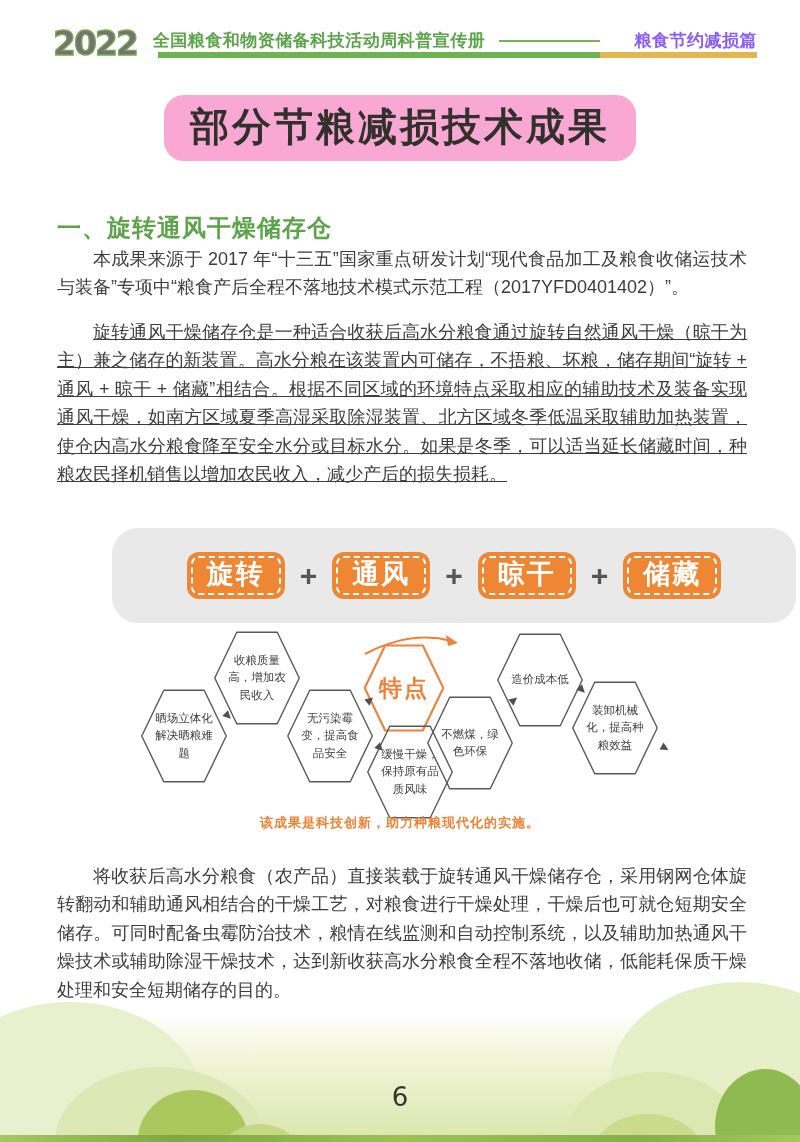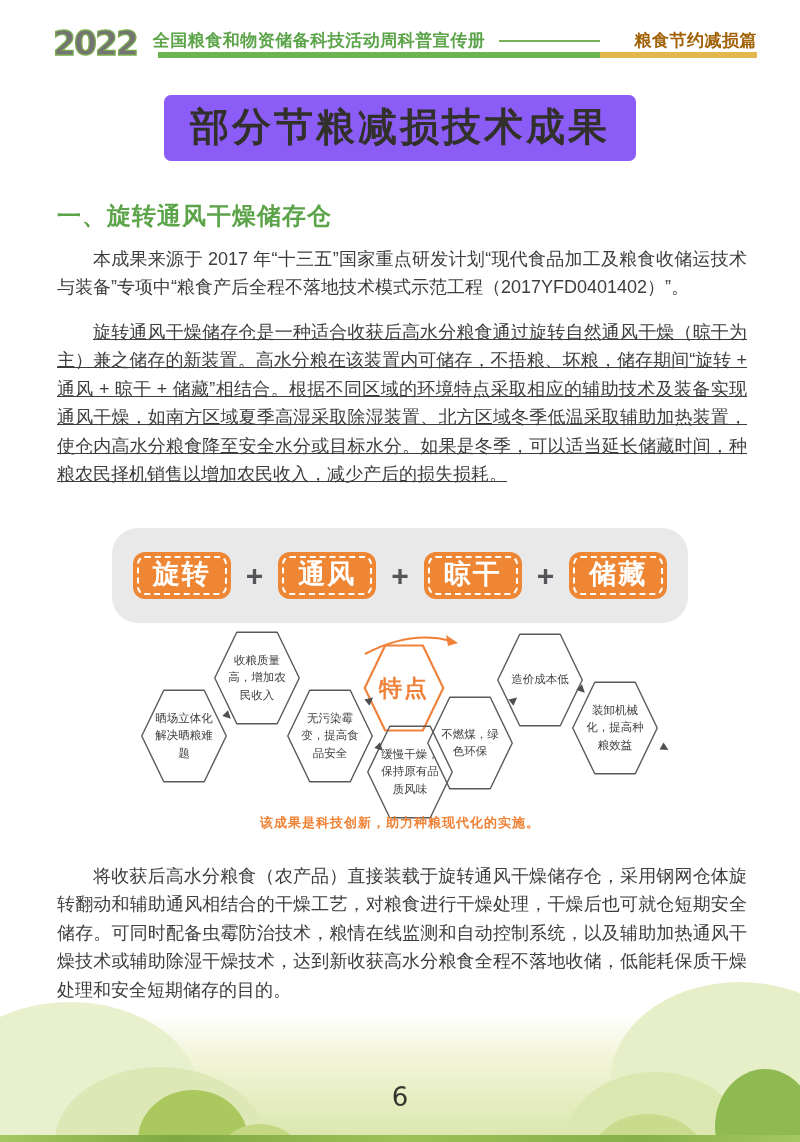--- a/index.html
+++ b/index.html
@@ -11,39 +11,39 @@
   }
   
   .header { position:absolute; top:28px; left:53px; right:43px; height:36px; }
   .header-row { display:flex; align-items:flex-start; }
   .year {
     font-family:"DejaVu Sans",sans-serif; font-weight:bold; font-size:33px; line-height:32px;
     color:#737373; -webkit-text-stroke:1.3px #7cac50; letter-spacing:-2px; margin-right:16px;
   }
   .booklet { font-size:17px; font-weight:bold; color:#5ca449; letter-spacing:.5px; line-height:26px; white-space:nowrap; }
   .dash-line { flex:1; height:2px; background:#7ab258; margin:12px 14px 0 14px; }
-  .tag { font-size:17px; font-weight:bold; color:#a16207; letter-spacing:.5px; line-height:26px; white-space:nowrap;margin-left:21px; }
+  .tag { font-size:17px; font-weight:bold; color:#8b5cf6; letter-spacing:.5px; line-height:26px; white-space:nowrap;margin-left:21px; }
   .header-bar { position:absolute; left:105px; right:0; top:24px; height:6px; display:flex; }
   .header-bar .seg-green { flex:1; background:#6cb450; }
   .header-bar .seg-yellow { width:157px; background:#e3b64e; }
   
   .page-title-wrap { position:absolute; top:95px; left:0; width:100%; text-align:center; }
   .page-title {
-    display:inline-block; background:#8b5cf6; border-radius:7px; padding:5px 26px 7px;
+    display:inline-block; background:#f9a8d4; border-radius:20px; padding:5px 26px 7px;
     font-size:39px; font-weight:bold; color:#31302a; letter-spacing:3px;text-align:center;
   }
   
-  .section-heading { position:absolute; top:200px; left:57px; font-size:24px; font-weight:bold; color:#5ca449; letter-spacing:1px; }
+  .section-heading { position:absolute; top:212px; left:57px; font-size:24px; font-weight:bold; color:#5ca449; letter-spacing:1px; }
   .para { position:absolute; left:57px; width:690px; font-size:18px; line-height:28.4px; text-align:justify; text-indent:2em; color:#3d3d3d; }
   .para-1 { top:245px; }
   .para-2 { top:318px;text-decoration:underline; }
   .para-3 { top:862px; }
   
   .formula {
-    position:absolute; top:528px; left:112px; width:576px; height:95px; background:#e9e9e9;
+    position:absolute; top:528px; left:112px; width:684px; height:95px; background:#e9e9e9;
     border-radius:26px; display:flex; align-items:center; justify-content:center; gap:13px;
   }
   .pill {
     position:relative; background:#ee8633; border-radius:12px; padding:9px 20px 11px;
     color:#ffffff; font-size:27px; font-weight:bold; letter-spacing:2px; line-height:1;
   }
   .pill::after { content:""; position:absolute; inset:4px; border:2px dashed #ffffff; border-radius:8px; pointer-events:none; }
   .plus { font-size:30px; font-weight:bold; color:#55565a; line-height:1; padding:0 2px; }
   
   .hexes { position:absolute; top:632px; left:110px; width:580px; height:192px; }

